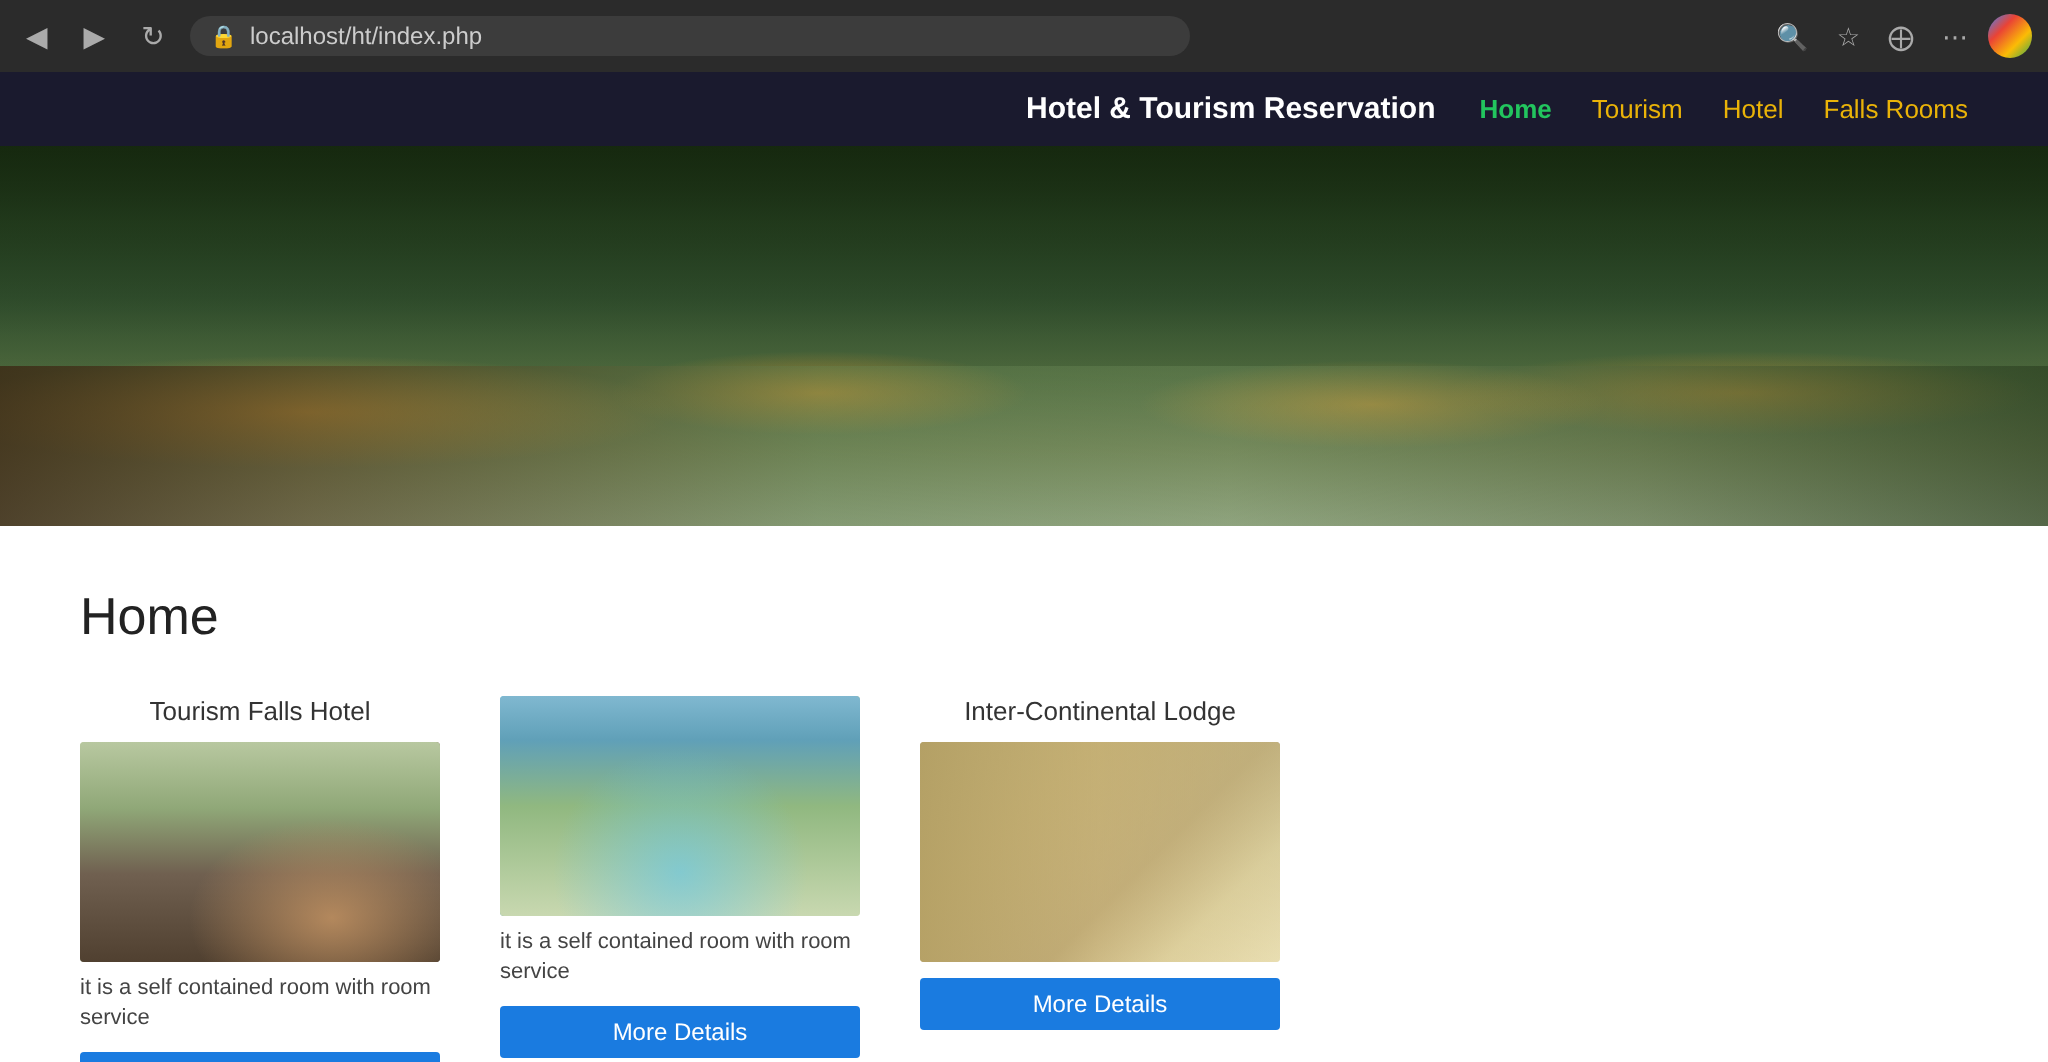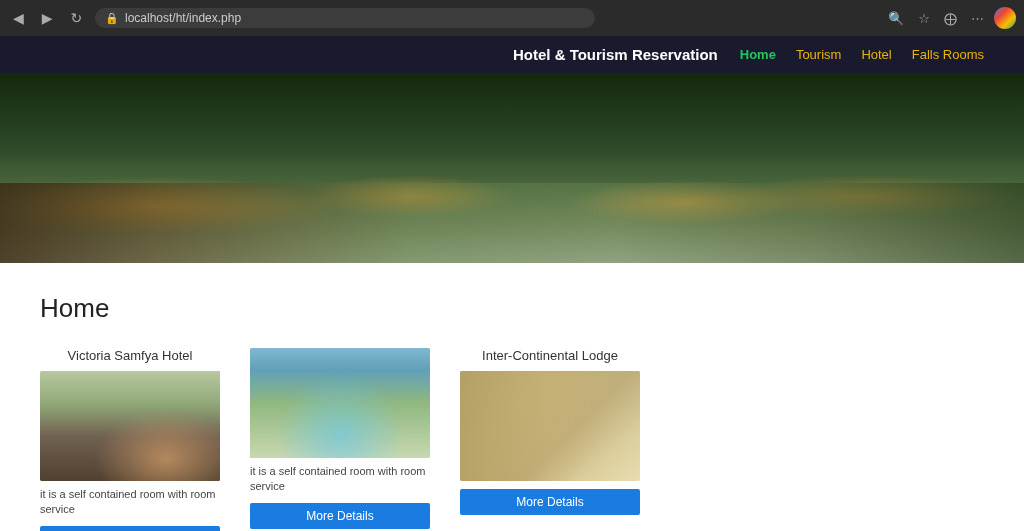--- a/index.html
+++ b/index.html
@@ -248,21 +248,21 @@
   <div class="hero">
     <div class="hero-overlay"></div>
     <div class="hero-scene"></div>
   </div>
 
   <section class="rooms-section">
     <h2 class="rooms-title">Home</h2>
     <div class="rooms-grid">
 
       <div class="room-card">
-        <div class="room-card-title">Victoria Samfya Hotel</div>
+        <div class="room-card-title">Tourism Falls Hotel</div>
         <div class="room-image room-img-1"></div>
         <p class="room-description">it is a self contained room with room service</p>
         <button class="more-details-btn">More Details</button>
       </div>
 
       <div class="room-card">
         <div class="room-image room-img-2"></div>
         <p class="room-description">it is a self contained room with room service</p>
         <button class="more-details-btn">More Details</button>
       </div>

